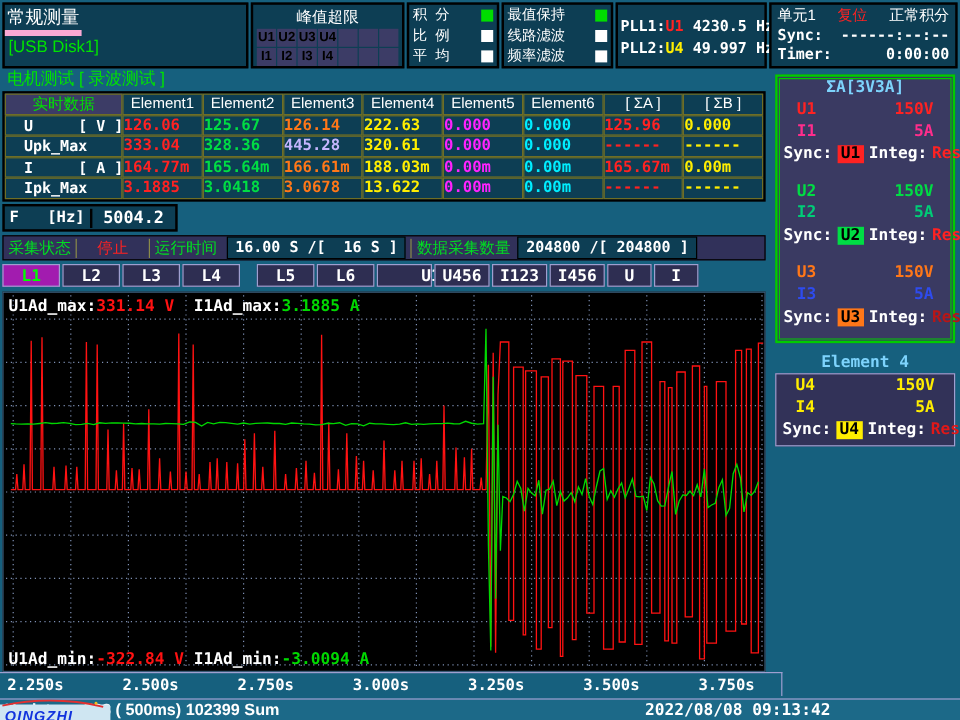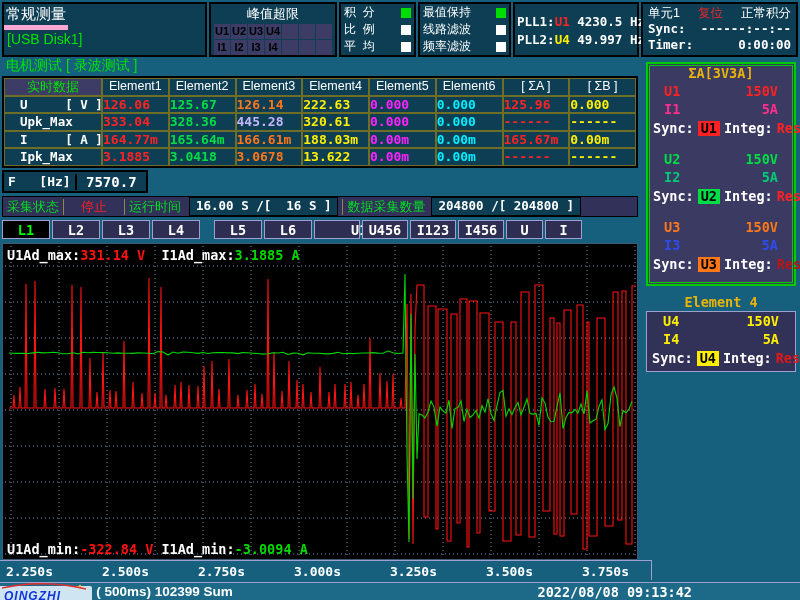--- a/index.html
+++ b/index.html
@@ -32,28 +32,28 @@
   .tc.val{text-align:left;padding-right:5px;font-size:13px;}
   
   .acq{display:flex;align-items:center;font-size:13px;}
   .acq .sep{width:0;border-left:1px solid #8a8a4a;height:16px;margin:0 4px;}
   .vbox{background:#0d3e54;border:1px solid #000;padding:0 6px;height:17px;line-height:16px;font-size:12.5px;white-space:pre;}
   .grn{color:#00dd22;}
   
   .tabs{display:flex;gap:2px;}
   .tab{border:1px solid #9f9fd0;background:#2e2e52;color:#fff;text-align:center;
        font-size:13.5px;height:19px;line-height:18px;box-sizing:border-box;}
-  .tab.active{background:#000000;color:#00ff00;}
+  .tab.active{background:#a21caf;color:#00ff00;}
   
   .plot{background:#000;border:1px solid #3a5a77;box-sizing:border-box;}
   .plotlbl{position:absolute;left:4px;white-space:pre;font-size:13.5px;}
   .xtick{position:absolute;top:3px;font-size:13px;white-space:nowrap;}
   
   .sigpanel{background:#3a3a62;border:2px solid #00cc00;box-shadow:inset 0 0 0 1px #3a3a62, inset 0 0 0 2px #00cc00;box-sizing:border-box;}
-  .ptitle{text-align:center;color:#eab308;font-size:13.5px;height:16px;line-height:15px;}
+  .ptitle{text-align:center;color:#7dd3fc;font-size:13.5px;height:16px;line-height:15px;}
   .grow{display:flex;justify-content:space-between;padding:0 16px;height:18px;line-height:18px;font-size:13.5px;}
   .syncrow{display:flex;align-items:center;gap:4px;padding-left:5px;height:20px;font-size:13.5px;}
   .badge{color:#000;padding:0 3px;line-height:15px;}
   .e4box{background:#323258;border:1px solid #9f9fd0;box-sizing:border-box;}
   
   .statusbar{background:#1c6988;border-top:1px solid #9f9fd0;}
   .logo{background:#cfe6f2;border-radius:2px;position:relative;overflow:hidden;}
   .logo span{position:absolute;left:8px;bottom:0px;font-style:italic;font-weight:bold;
              font-size:12px;color:#1133dd;letter-spacing:1px;}
 </style>
@@ -183,21 +183,21 @@
       <div class="tc val mono" style="color: rgb(255, 119, 24);">3.0678</div>
       <div class="tc val mono" style="color: rgb(255, 238, 0);">13.622</div>
       <div class="tc val mono" style="color: rgb(255, 34, 255);">0.00m</div>
       <div class="tc val mono" style="color: rgb(0, 238, 255);">0.00m</div>
       <div class="tc val mono" style="color: rgb(255, 34, 34);">------</div>
       <div class="tc val mono" style="color: rgb(255, 238, 0);">------</div>
     </div>
 
   <div class="abs box mono" style="left:2px;top:170px;width:146px;height:23px;display:flex;align-items:center;">
     <span style="padding:0 4px;font-size:13px;white-space:pre;">F   [Hz]</span>
-    <span style="border-left:2px solid #000;flex:1;text-align:center;font-size:14px;">7570.7</span>
+    <span style="border-left:2px solid #000;flex:1;text-align:center;font-size:14px;">5004.2</span>
   </div>
 
   <div class="abs navy acq" style="left:2px;top:196px;width:636px;height:21px;border:1px solid #000;box-sizing:border-box;">
     <span class="grn" style="padding-left:4px;">采集状态</span>
     <span class="sep"></span>
     <span style="color:#ff2222;width:52px;text-align:center;">停止</span>
     <span class="sep"></span>
     <span class="grn">运行时间</span>
     <span class="vbox mono" style="margin-left:8px;">16.00 S /[  16 S ]</span>
     <span class="sep"></span>

